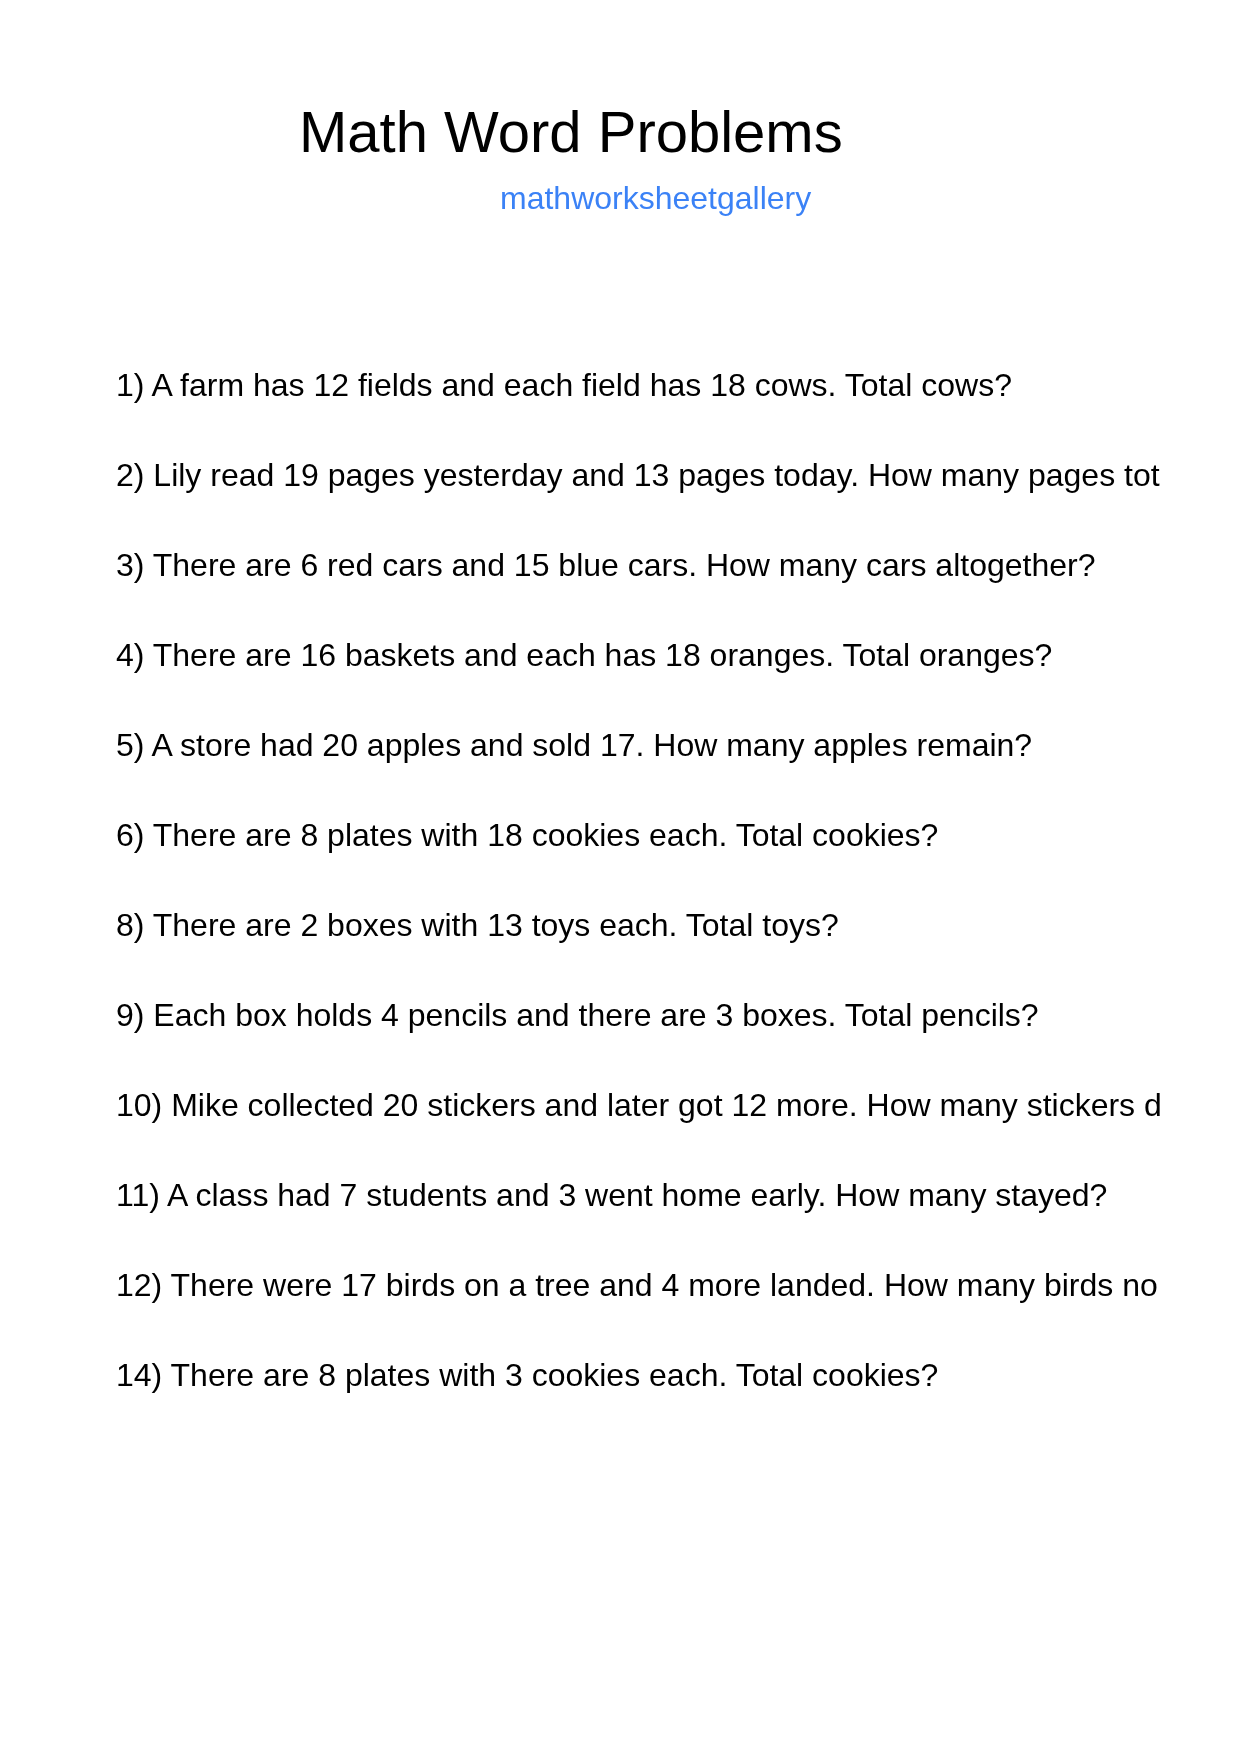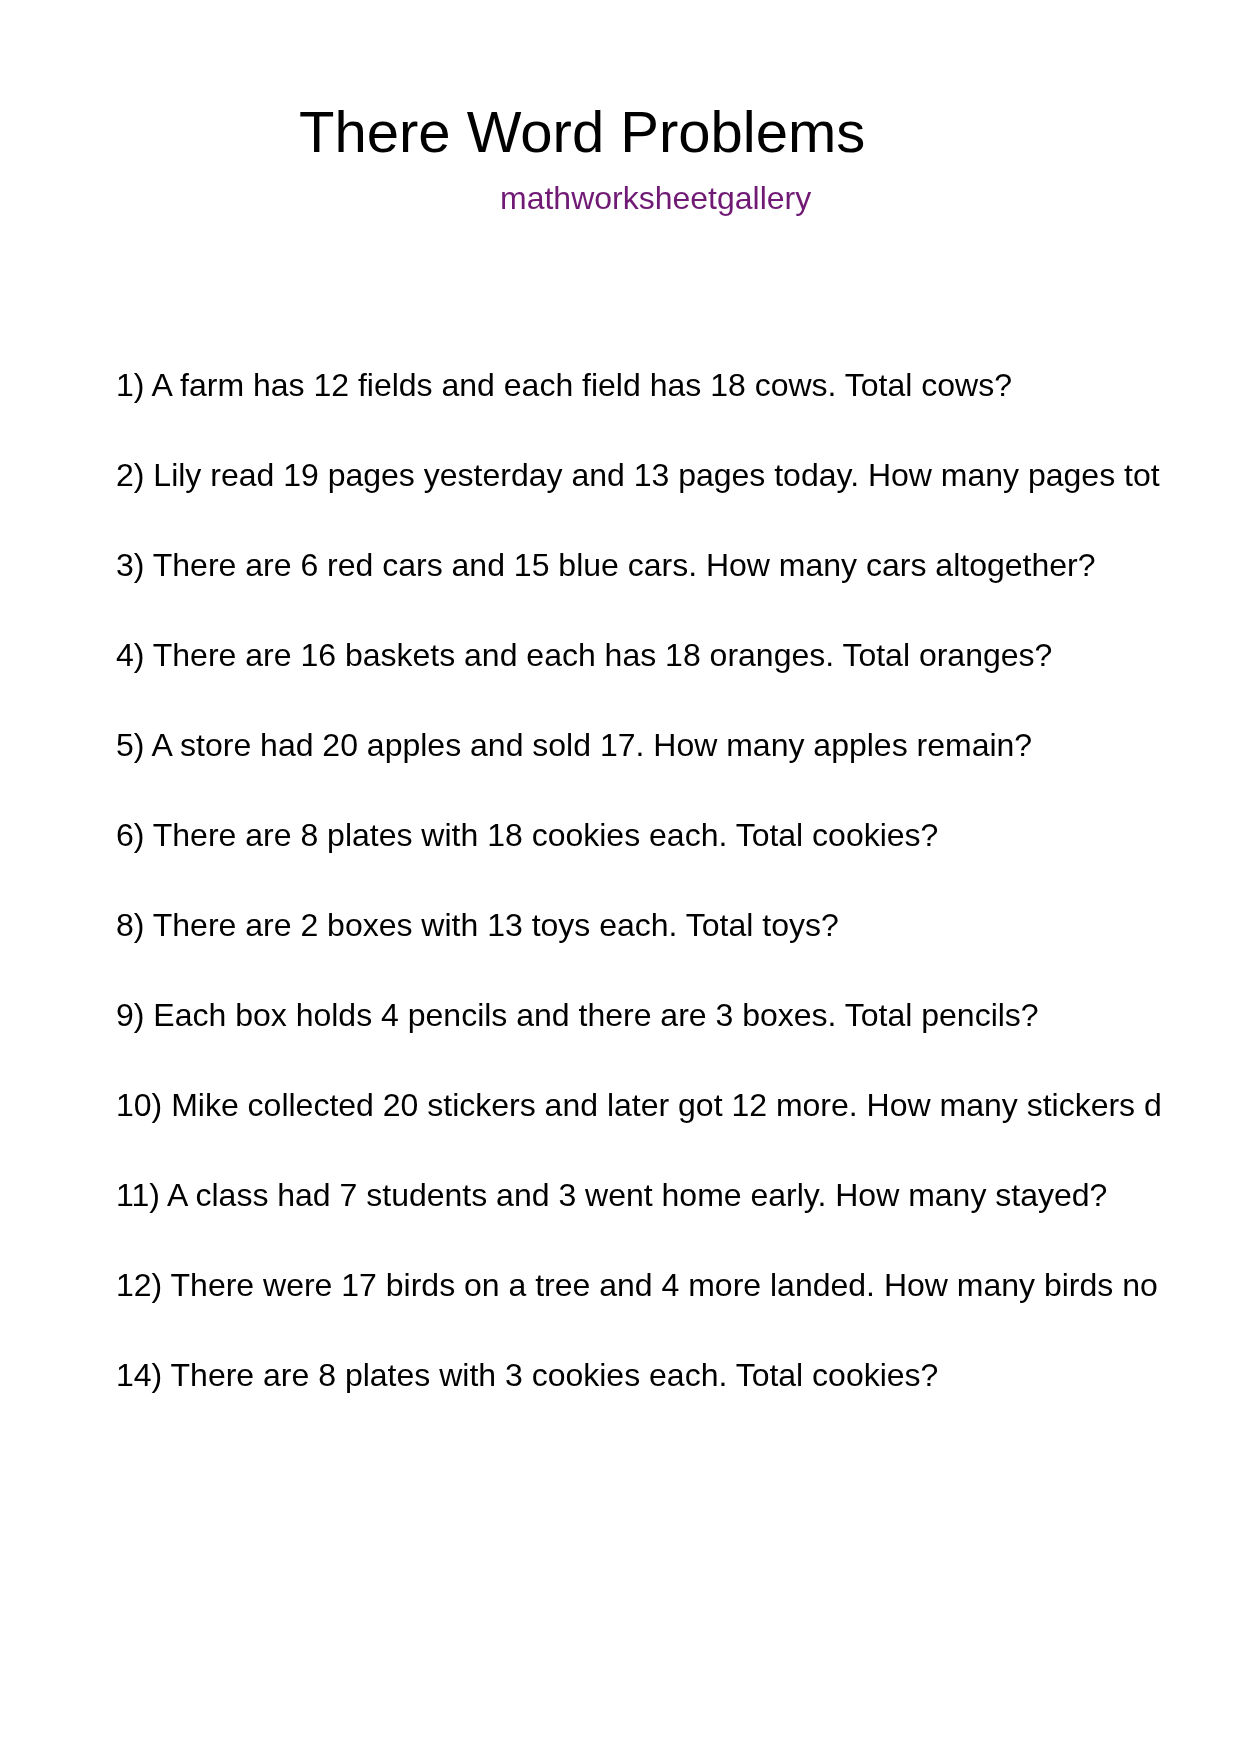--- a/index.html
+++ b/index.html
@@ -34,21 +34,21 @@
       margin: 0;
       font-weight: normal;
     }
     .subtitle {
       position: absolute;
       left: 500px;
       top: 179px;
       font-size: 32px;
       line-height: 38px;
       white-space: nowrap;
-      color: #701a75;
+      color: #3b82f6;
     }
     .problems {
       position: absolute;
       left: 100px;
       top: 348px;
       width: 1140px;
       margin: 16px;
       padding: 0;
       list-style: none;
     }
@@ -57,21 +57,21 @@
       font-size: 32px;
       line-height: 42px;
       white-space: nowrap;
       overflow: hidden;
     }
   </style>
 </head>
 <body>
 
 <div class="page">
-  <h1 class="title">There Word Problems</h1>
+  <h1 class="title">Math Word Problems</h1>
   <div class="subtitle">mathworksheetgallery</div>
 
   <ul class="problems">
     <li class="problem">1) A farm has 12 fields and each field has 18 cows. Total cows?</li>
     <li class="problem">2) Lily read 19 pages yesterday and 13 pages today. How many pages tot</li>
     <li class="problem">3) There are 6 red cars and 15 blue cars. How many cars altogether?</li>
     <li class="problem">4) There are 16 baskets and each has 18 oranges. Total oranges?</li>
     <li class="problem">5) A store had 20 apples and sold 17. How many apples remain?</li>
     <li class="problem">6) There are 8 plates with 18 cookies each. Total cookies?</li>
     <li class="problem">8) There are 2 boxes with 13 toys each. Total toys?</li>

